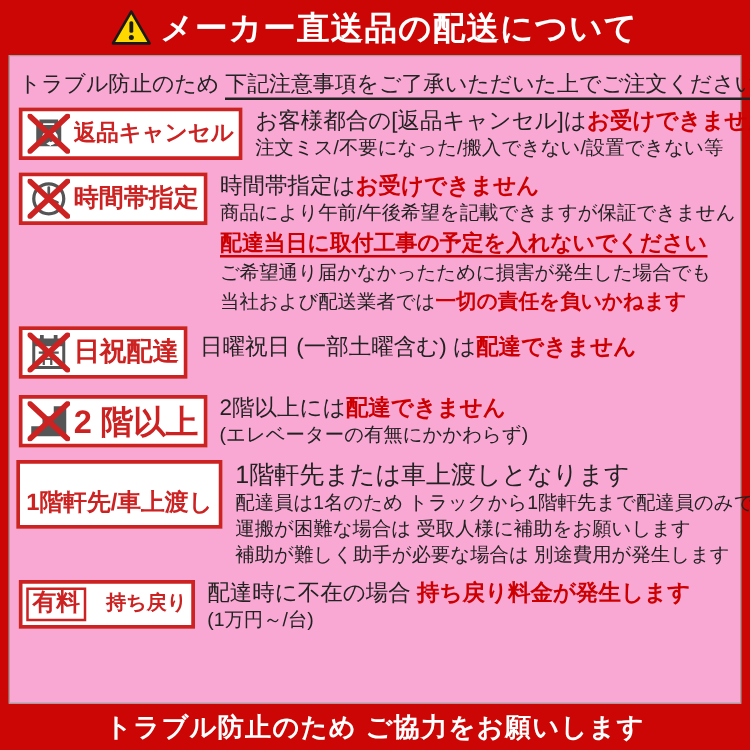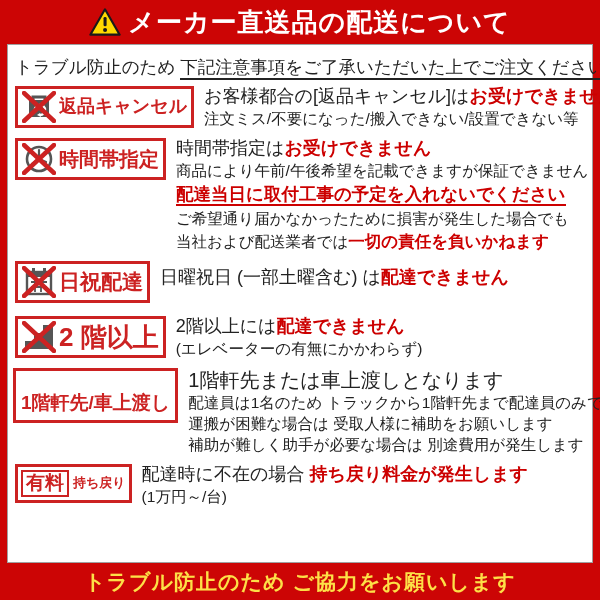--- a/index.html
+++ b/index.html
@@ -12,21 +12,21 @@
   }
   
   .header{
     height:44px;display:flex;align-items:center;justify-content:center;gap:7px;
     color:#ffffff;font-size:26px;font-weight:bold;letter-spacing:1px;
   }
   .warn-svg{display:block;}
   
   .content{
     position:absolute;left:7px;right:7px;top:44px;bottom:37px;
-    background:#ffffff;border:1px solid #a0a0a0;box-sizing:border-box;
+    background:#f9a8d4;border:1px solid #a0a0a0;box-sizing:border-box;
     padding:4px 6px 0 7px;
   }
   .subtitle{
     text-align:center;font-size:17.5px;color:#222222;
     padding:6px 0 7px 0;white-space:nowrap;
   }
   .subtitle .u{border-bottom:2px solid #222;padding-bottom:1px;}
   
   .row{display:flex;align-items:flex-start;margin:0 0 9px 0;}
   .textcol{margin-left:10px;min-width:0;}
@@ -42,33 +42,33 @@
     flex:0 0 auto;display:flex;align-items:center;
     border:3px solid #cc2222;background:#fff;
     padding:2px 4px;gap:3px;
   }
   .stamp-label{
     color:#cc2222;font-weight:bold;font-size:18px;
     letter-spacing:0px;white-space:nowrap;line-height:1.1;
   }
   .stamp.label-only{padding:6px 5px;margin-left:-2px;}
   .stamp.label-only .stamp-label{font-size:19px;margin-top:16px;}
-  .stamp.duo{padding:3px;gap:4px;}
+  .stamp.duo{padding:3px;gap:16px;}
   .badge{
     border:2px solid #cc2222;color:#cc2222;font-weight:bold;
     font-size:19px;padding:1px 3px;line-height:1.1;white-space:nowrap;
   }
-  .stamp.duo .stamp-label{font-size:13px;}
+  .stamp.duo .stamp-label{font-size:16px;}
   .stamp-icon{position:relative;width:34px;height:32px;flex:0 0 auto;}
   .stamp-icon svg{position:absolute;left:0;top:0;}
   
   .footer{
     position:absolute;left:0;right:0;bottom:0;height:37px;
     display:flex;align-items:center;justify-content:center;
-    color:#fde047;font-size:21px;font-weight:bold;letter-spacing:1px;
+    color:#ffffff;font-size:21px;font-weight:bold;letter-spacing:1px;
   }
 </style>
 </head>
 <body>
 
 <div class="header">
   <span>
     <svg class="warn-svg" width="32" height="30" viewBox="0 0 24 22">
       <path d="M12 1.5 L23 20.5 H1 Z" fill="#ffd800" stroke="#1a1a1a" stroke-width="1.6" stroke-linejoin="round"></path>
       <rect x="10.9" y="7.2" width="2.3" height="7" rx="1" fill="#1a1a1a"></rect>

